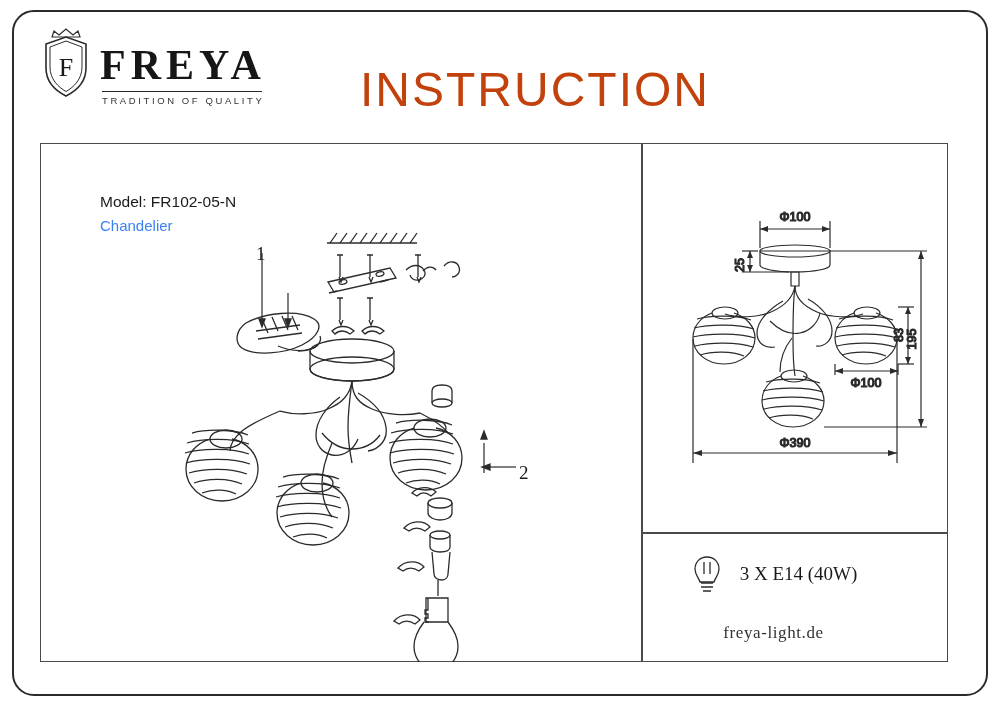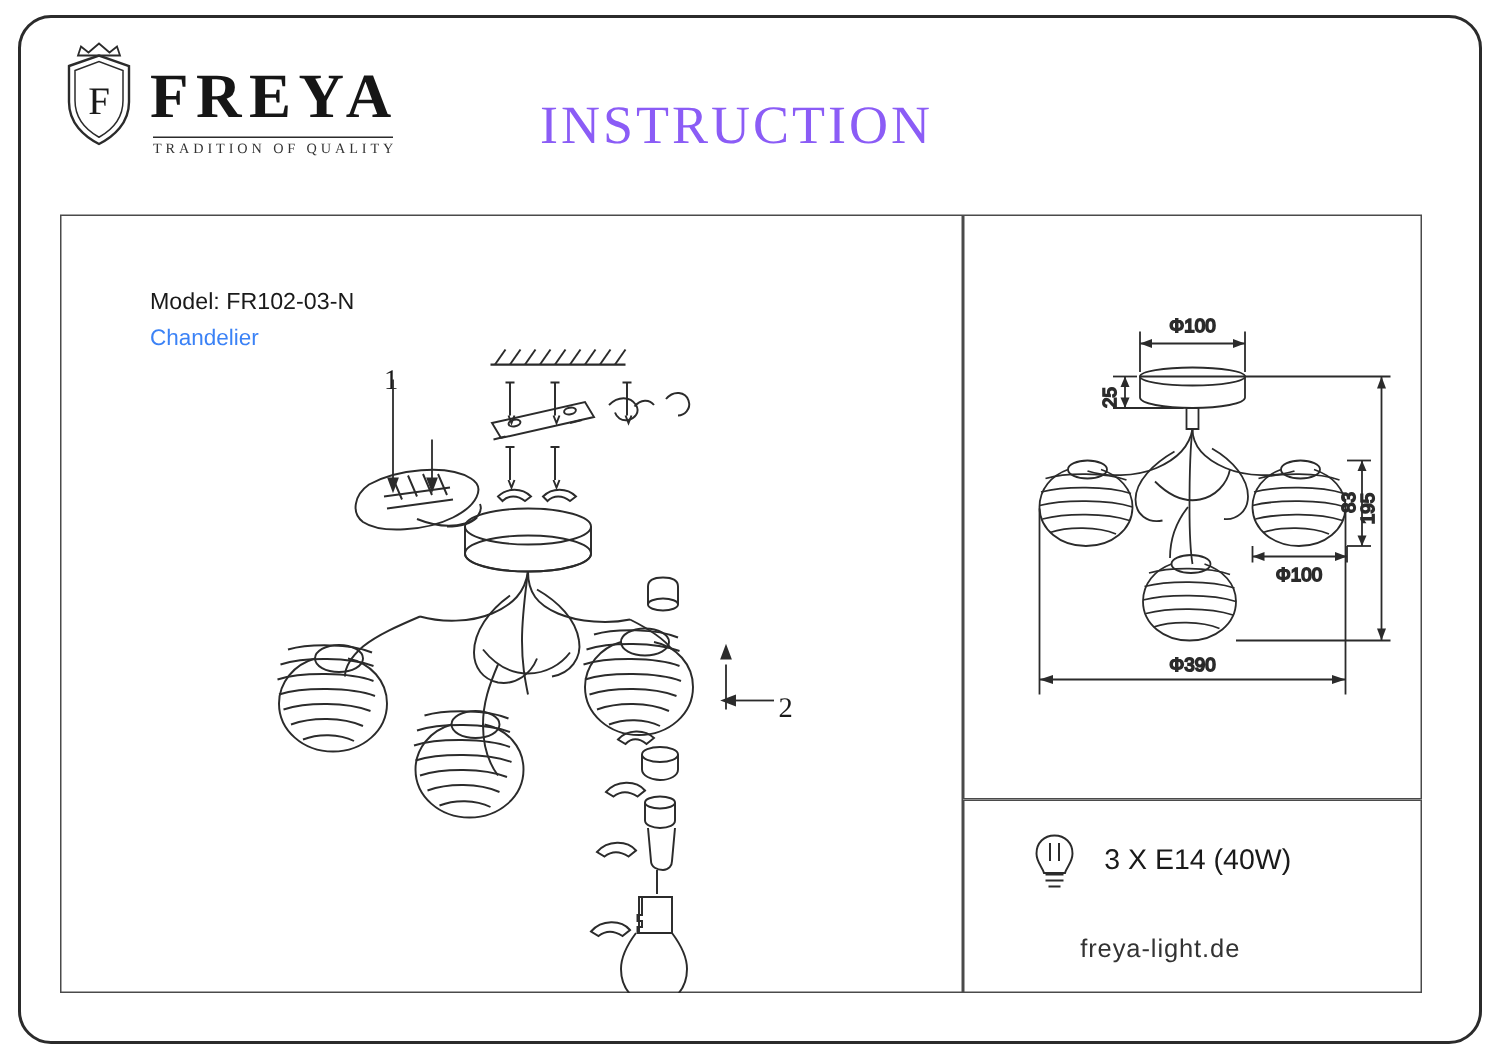--- a/index.html
+++ b/index.html
@@ -54,34 +54,34 @@
     font-weight: 700;
     line-height: 1;
     color: #161616;
   }
   .brand-rule {
     border-top: 1px solid #2b2b2b;
     margin: 5px 0 3px 2px;
     width: 160px;
   }
   .brand-tagline {
-    font-family: Liberation Serif, serif;
+    font-family: Liberation Sans, sans-serif;
     font-size: 9.5px;
     letter-spacing: 2.6px;
     color: #333;
     margin-left: 2px;
   }
   .title {
     position: absolute;
     left: 360px;
     top: 62px;
-    font-family: Liberation Serif, serif;
-    font-size: 36px;
+    font-family: Liberation Sans, sans-serif;
+    font-size: 48px;
     letter-spacing: 2px;
-    color: #8b5cf6;
+    color: #c2410c;
   }
   
   .panel {
     position: absolute;
     border: 1px solid #4a4a4a;
     box-sizing: border-box;
     background: #fff;
   }
   .panel-main {
     left: 40px;
@@ -128,20 +128,21 @@
   .lamp-info {
     position: absolute;
     left: 642px;
     top: 533px;
     width: 263px;
     height: 129px;
     display: flex;
     flex-direction: column;
     align-items: center;
     justify-content: center;
+    font-family: Liberation Serif, serif;
   }
   .lamp-row {
     display: flex;
     align-items: center;
     gap: 16px;
   }
   .lamp-text {
     font-size: 19px;
     color: #1a1a1a;
   }
@@ -184,21 +185,21 @@
 
   <div class="title">INSTRUCTION</div>
 
   <div class="panel panel-main"></div>
   <div class="panel panel-dim"></div>
   <div class="panel panel-lamp"></div>
 
   <div class="model-block">
     <div class="model-line">
       <span class="model-label">Model:</span>
-      <span>FR102-03-N</span>
+      <span>FR102-05-N</span>
     </div>
     <div class="model-type">Chandelier</div>
   </div>
 
   <div class="callout callout-1">1</div>
   <div class="callout callout-2">2</div>
 
   <svg width="602" height="519" viewBox="0 0 602 519" style="position:absolute;left:40px;top:143px;">
     <g stroke="#2b2b2b" fill="none" stroke-width="1.3">
 

